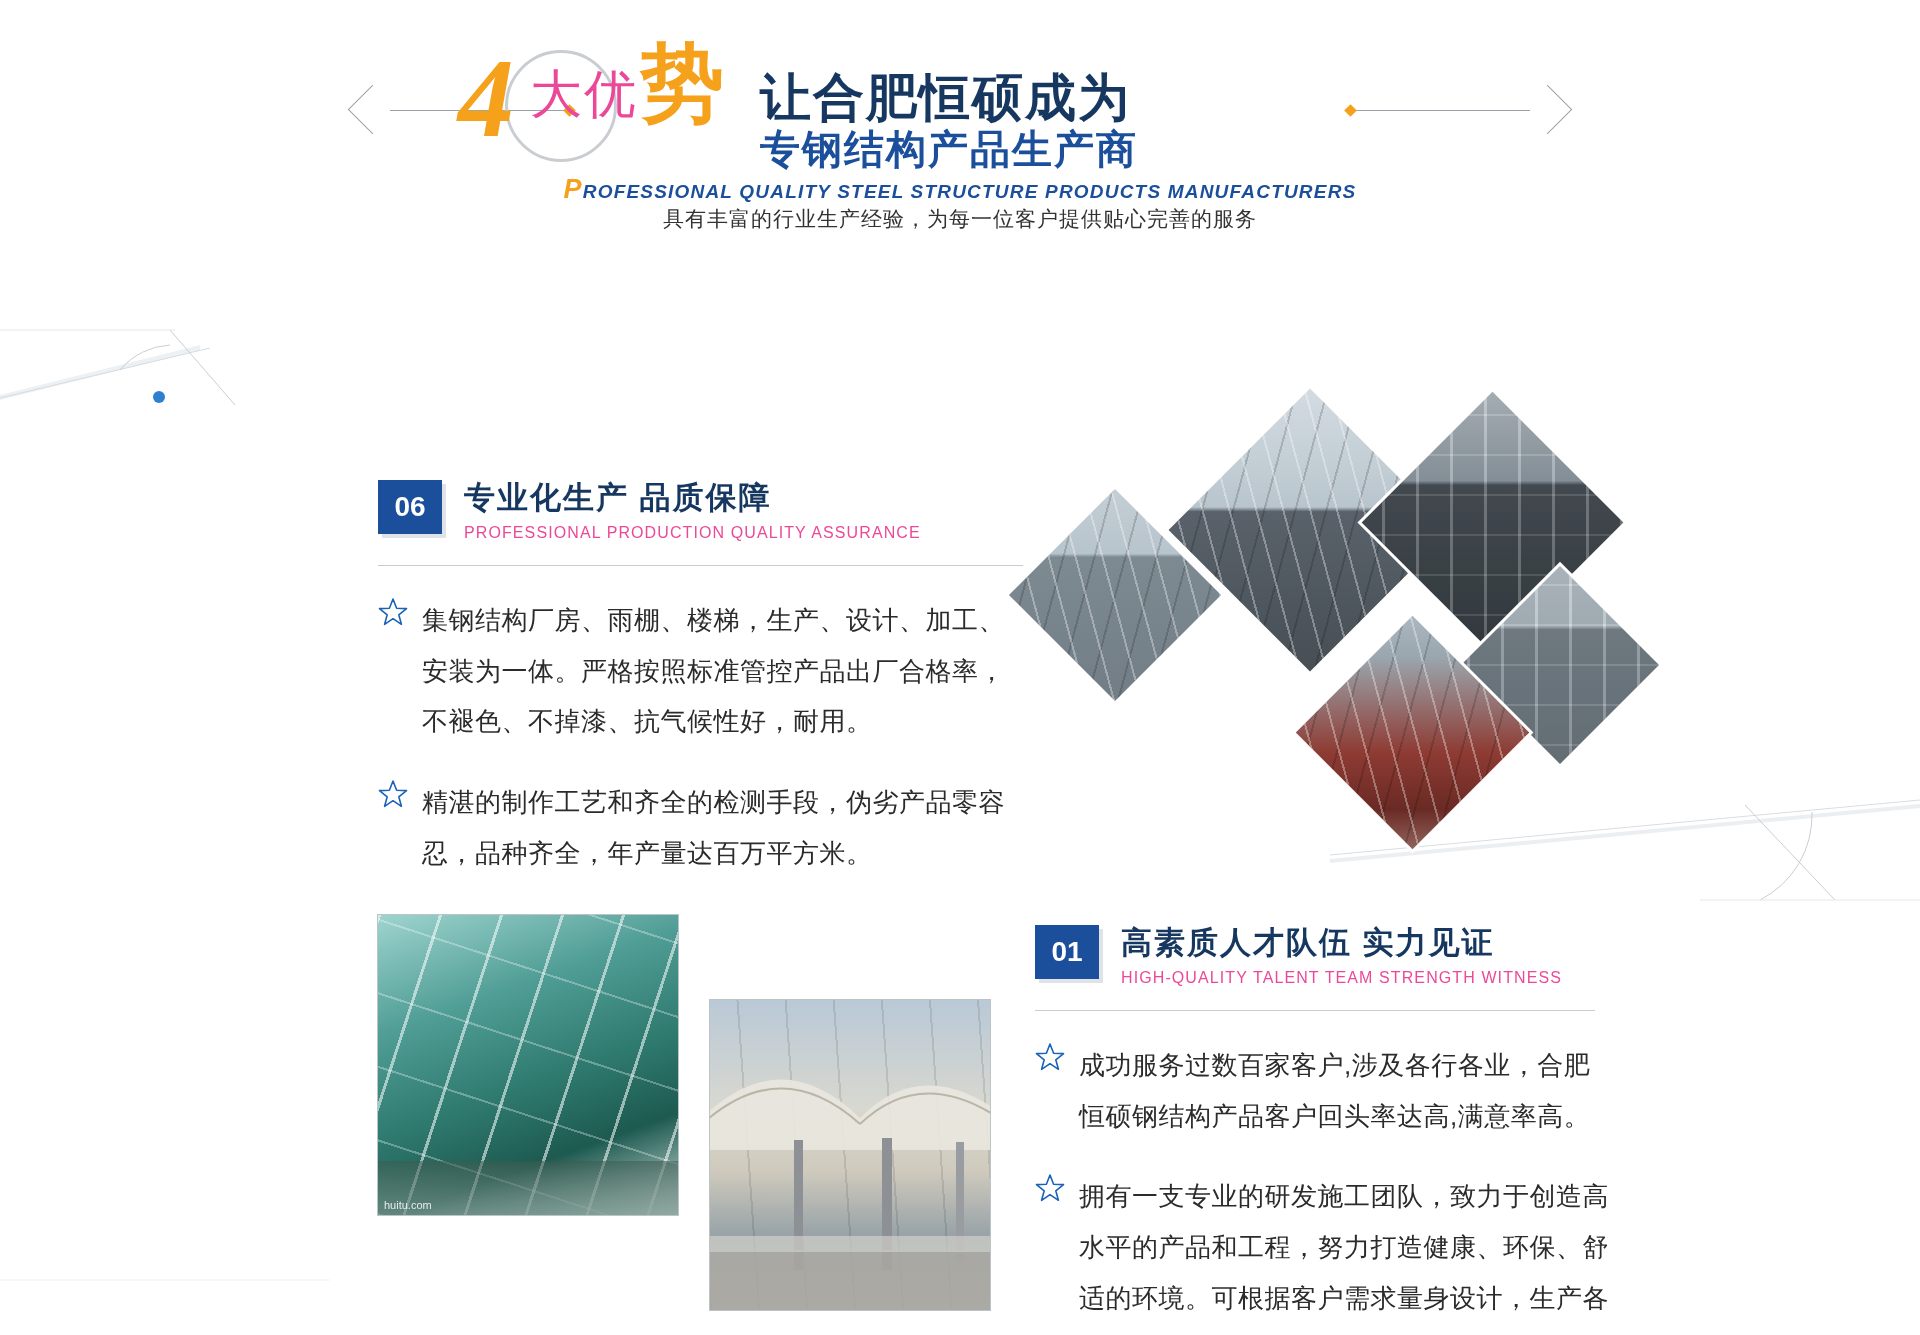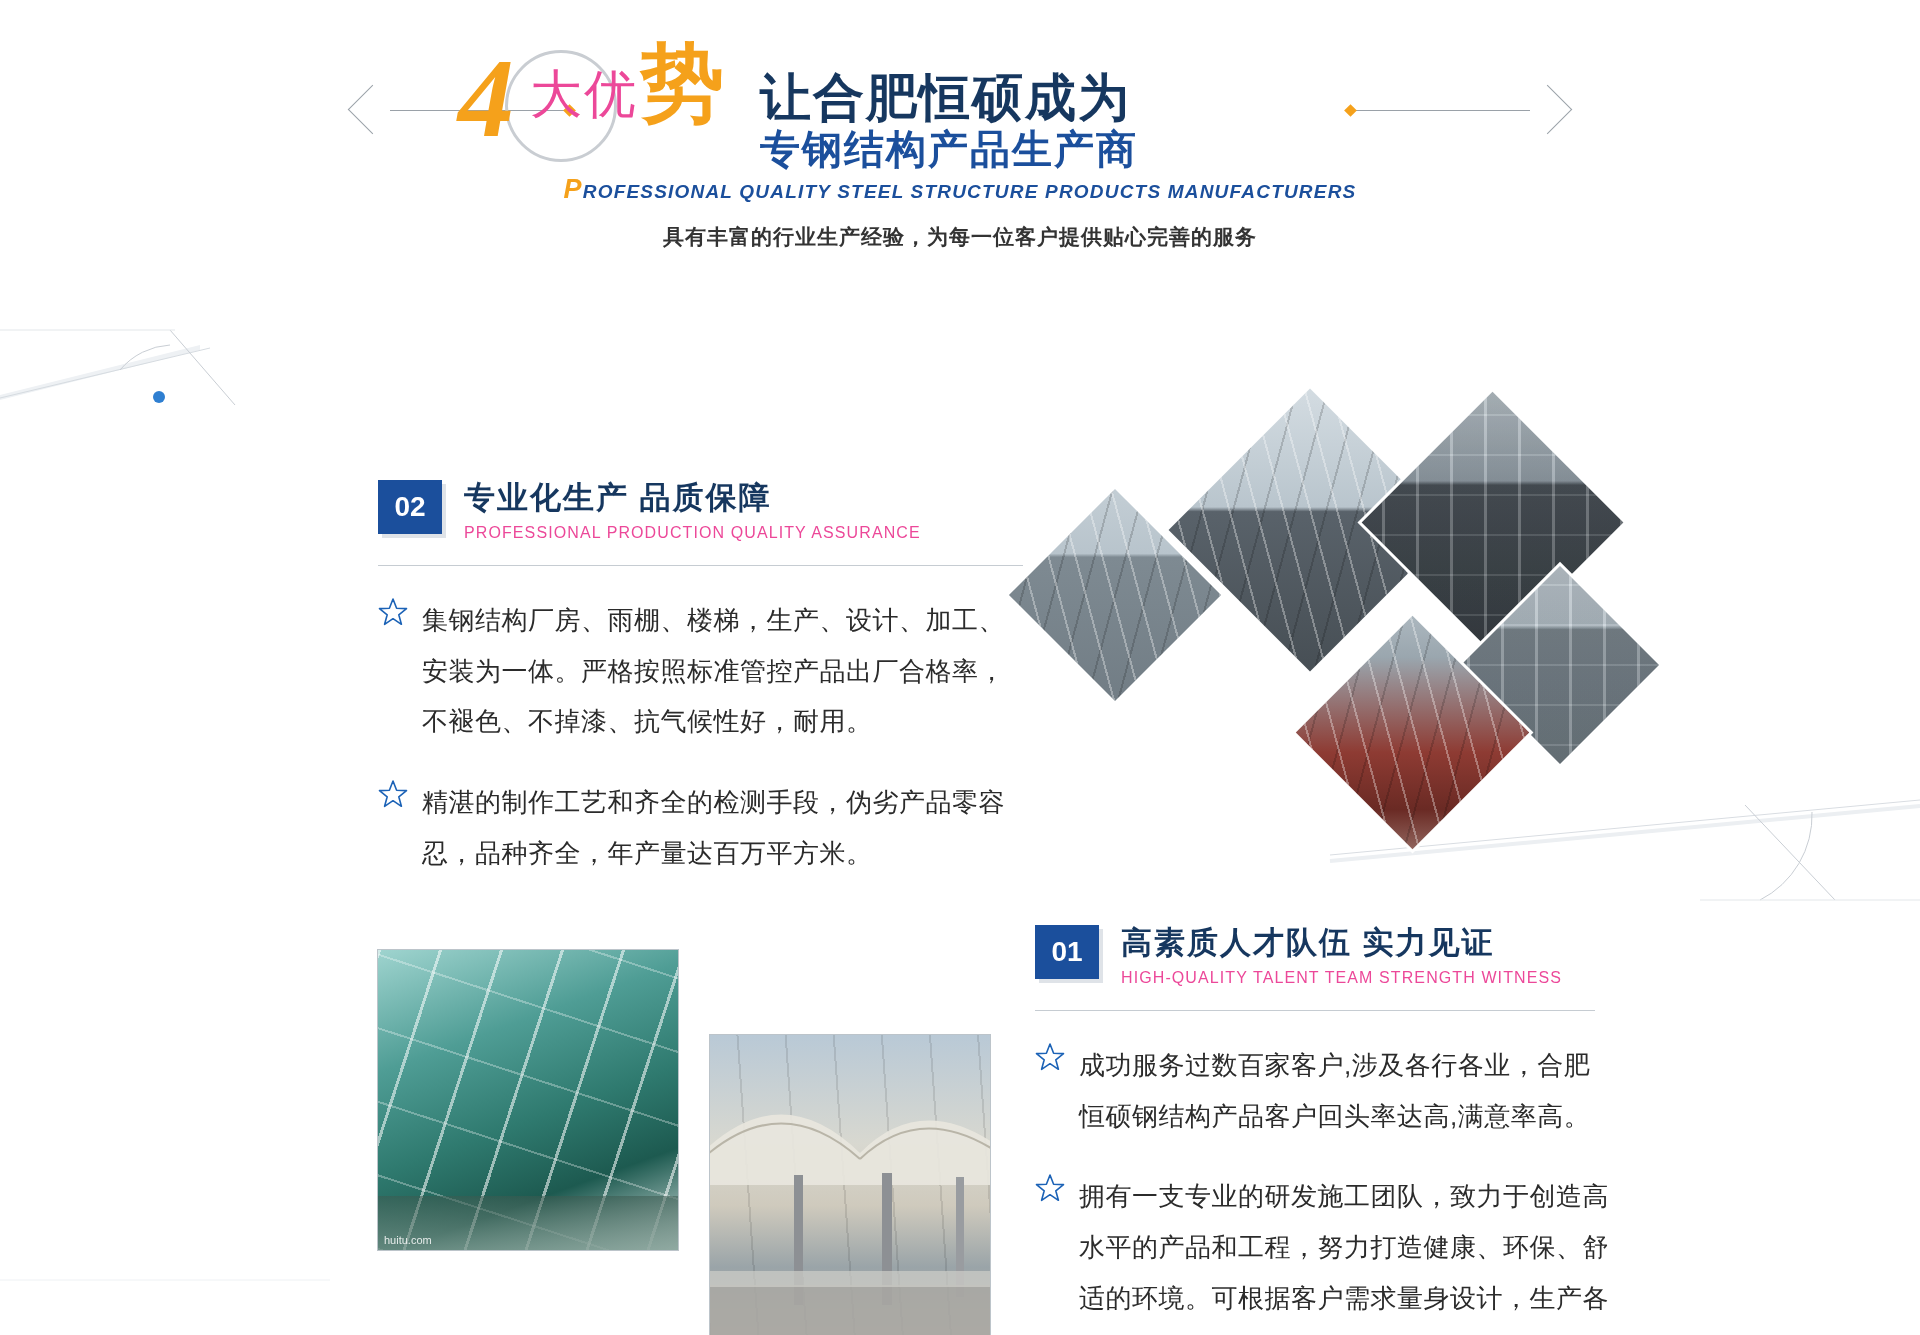--- a/index.html
+++ b/index.html
@@ -111,25 +111,23 @@
     font-style: italic;
     font-weight: bold;
     color: #1b4f9c;
     text-align: center;
   }
   .eng-line .cap {
     color: #f5a11b;
     font-size: 27px;
   }
   .slogan {
-    margin-top: 18px;
     font-size: 21px;
     color: #333;
     letter-spacing: 1px;
-    font-weight: bold;
   }
   .hline {
     position: absolute;
     top: 110px;
     height: 1px;
     background: #9aa1a8;
   }
   .hline.left { left: 390px; width: 180px; }
   .hline.right { right: 390px; width: 180px; }
   .diamond {
@@ -217,21 +215,20 @@
     line-height: 1.95;
     color: #2b2b2b;
     letter-spacing: 0.5px;
   }
 
   
   .ph {
     position: absolute;
     overflow: hidden;
     background: #9aa7b0;
-    margin-top: 35px;
   }
 
   
   .dia {
     position: absolute;
     overflow: hidden;
     transform: rotate(45deg);
     box-shadow: 0 0 0 3px #ffffff;
   }
   .dia .inner {
@@ -351,21 +348,21 @@
       <div class="sub-line2">专钢结构产品生产商</div>
     </div>
     <div class="eng-line">
       <span class="cap">P</span><span>ROFESSIONAL QUALITY STEEL STRUCTURE PRODUCTS MANUFACTURERS</span>
     </div>
     <div class="slogan">具有丰富的行业生产经验，为每一位客户提供贴心完善的服务</div>
   </div>
 </div>
 
 <div class="sec-head" style="left:378px; top:480px;">
-  <div class="sec-num">02</div>
+  <div class="sec-num">06</div>
   <div class="sec-titles">
     <div class="sec-title-cn">专业化生产  品质保障</div>
     <div class="sec-title-en">PROFESSIONAL PRODUCTION QUALITY ASSURANCE</div>
   </div>
 </div>
 <div class="sec-rule" style="left:378px; top:565px; width:645px;"></div>
 
 <div class="bullets" style="left:378px; top:595px; width:650px;">
   <div class="bullet">
     <span class="star">

